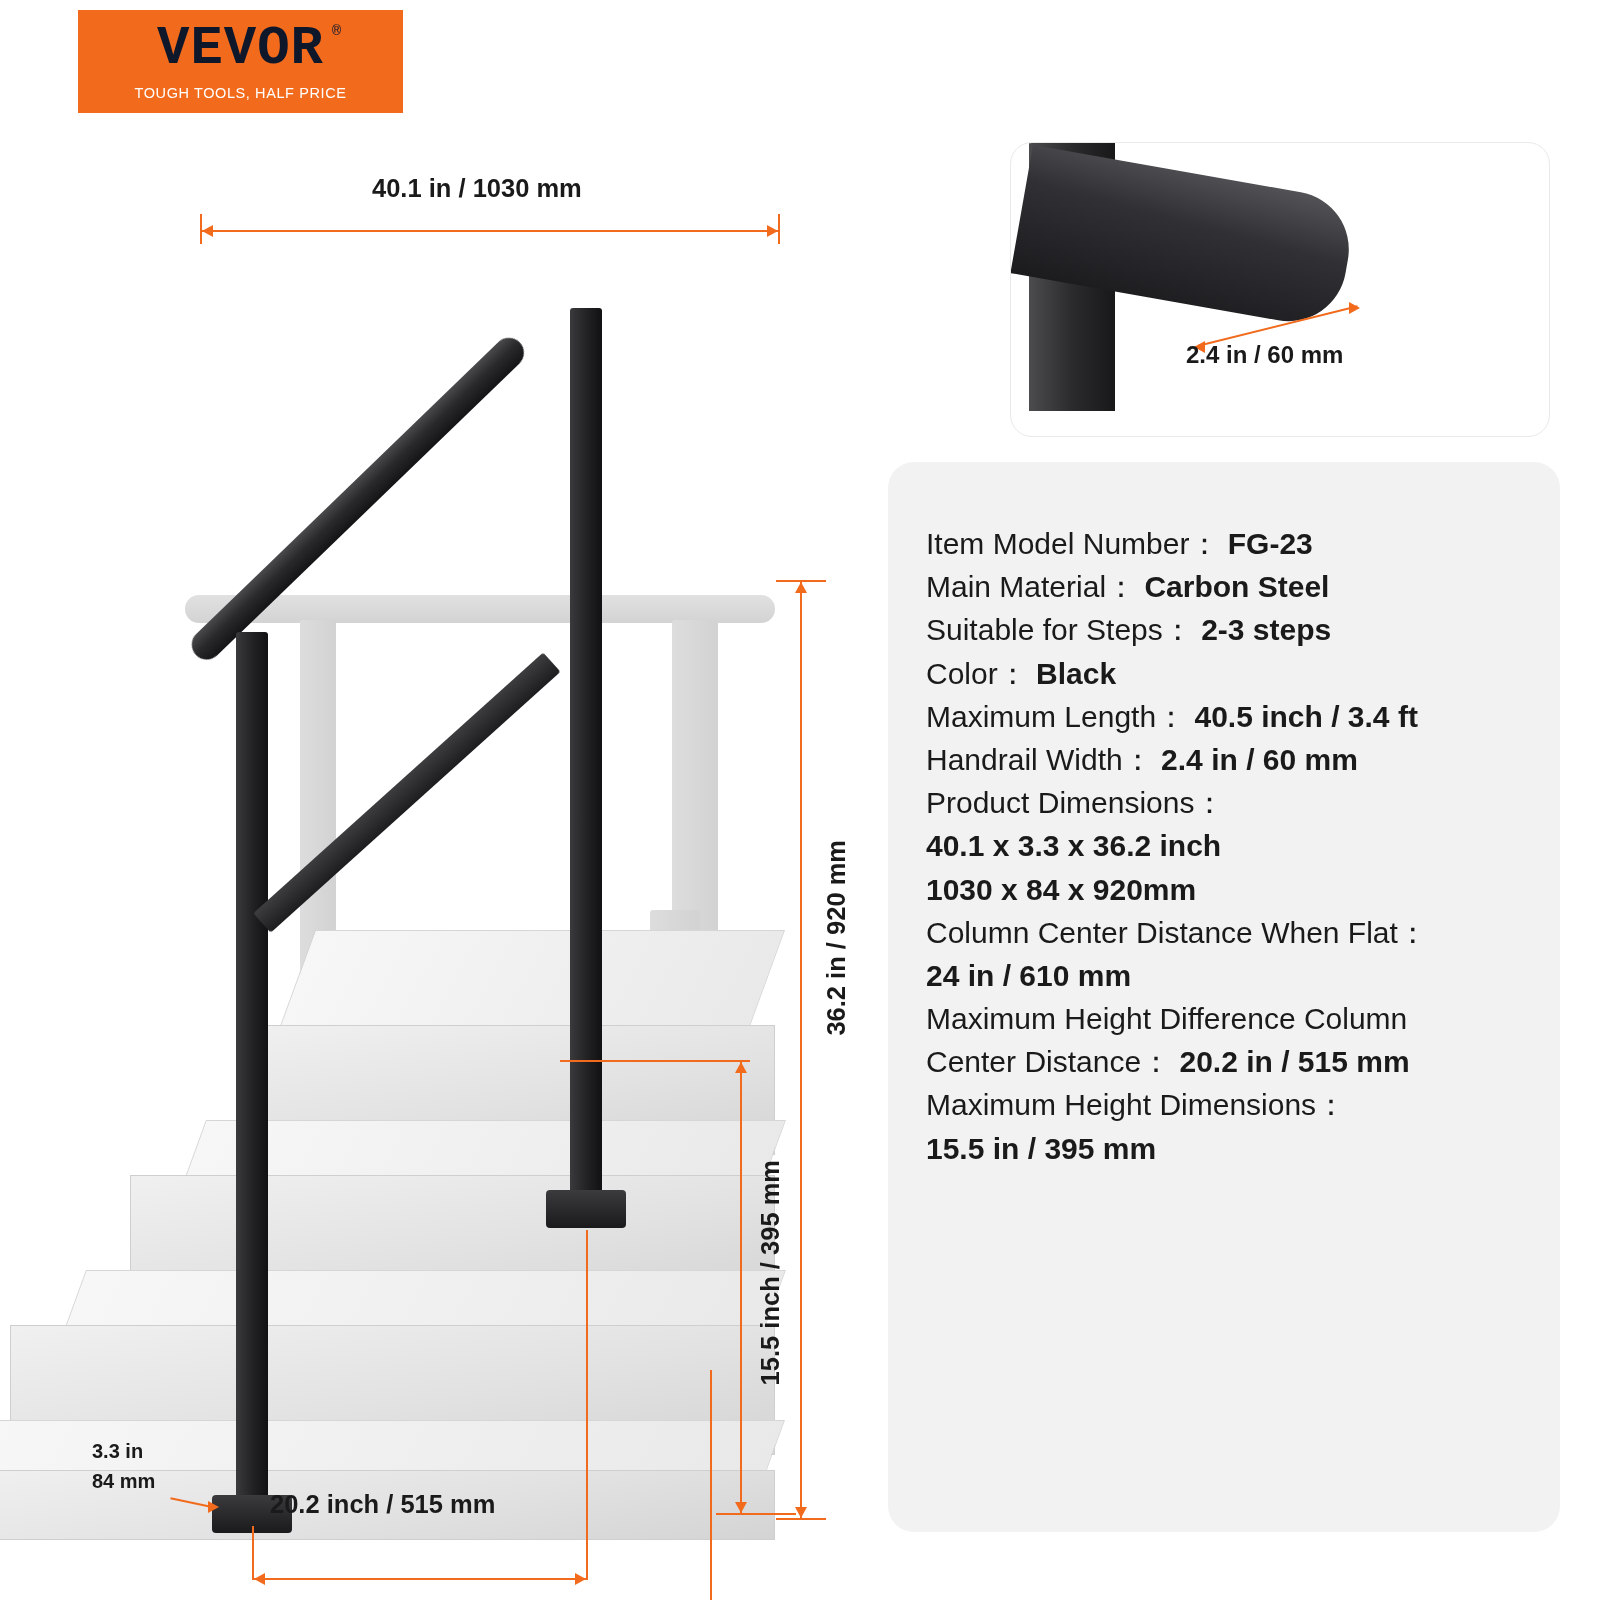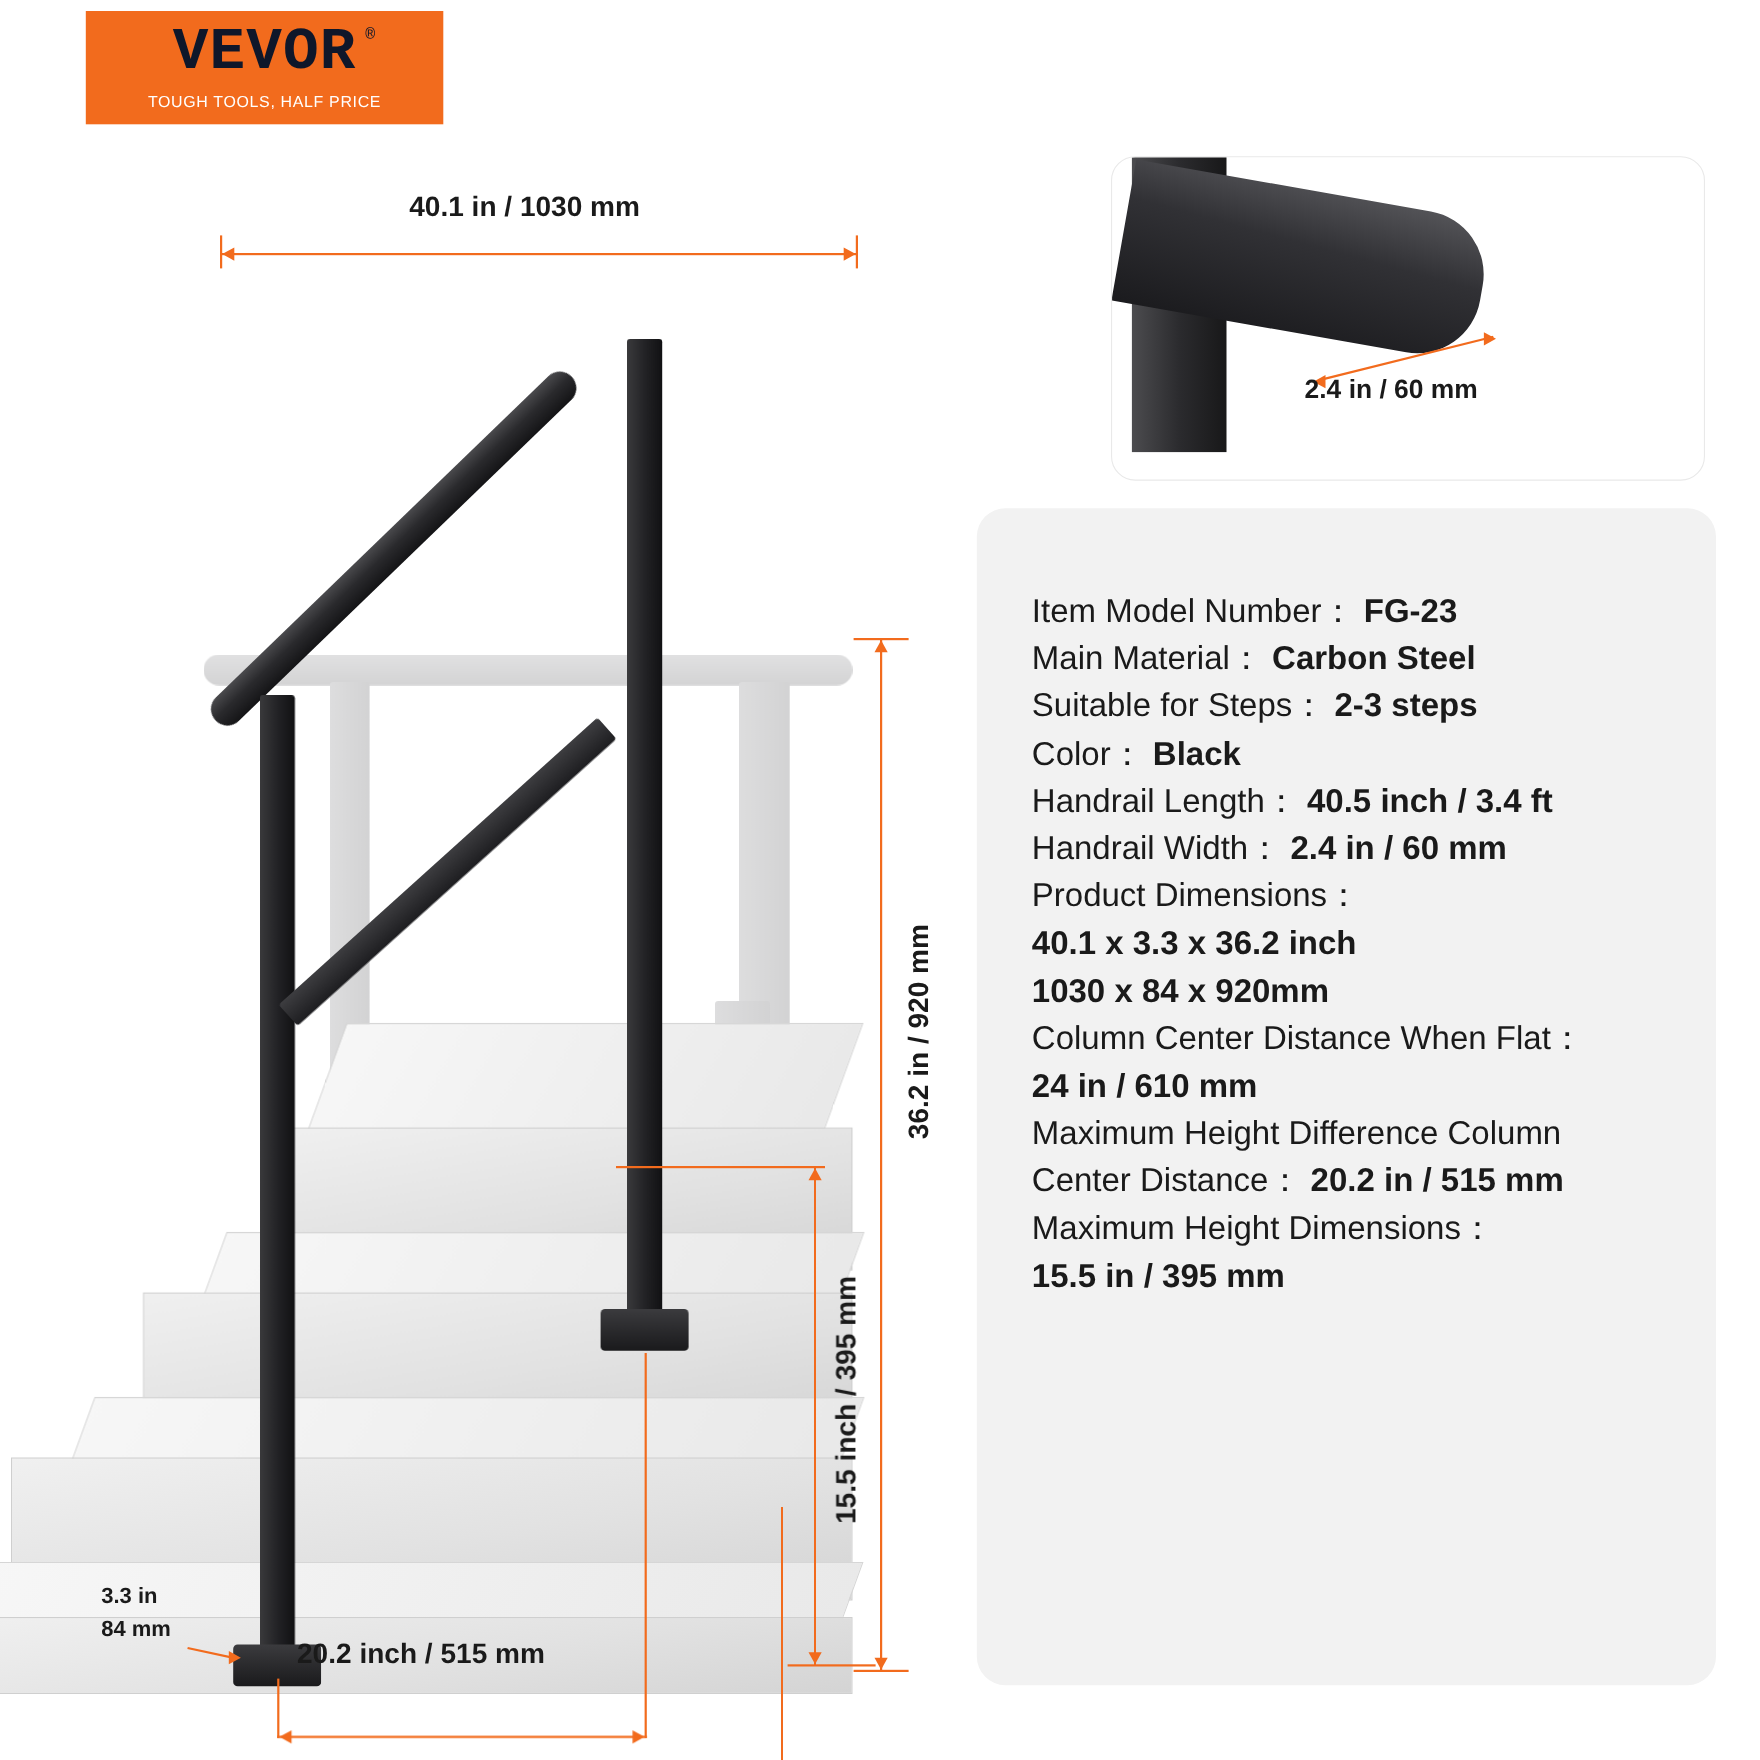--- a/index.html
+++ b/index.html
@@ -140,21 +140,21 @@
 
   
   .spec-panel {
     position: absolute; left: 888px; top: 462px;
     width: 672px; height: 1070px;
     background: #f2f2f2;
     border-radius: 26px;
     padding: 56px 0 0 0;
   }
   .spec-list {
-    margin: 16px; padding: 0; list-style: none;
+    margin: 4px; padding: 0; list-style: none;
   }
   .spec-row {
     font-size: 30px; line-height: 1.44;
     padding: 0 26px 0 34px;
     color: #1a1a1a;
     white-space: nowrap;
   }
   .spec-row .lbl { font-weight: normal; }
   .spec-row .val { font-weight: bold; }
 </style>
@@ -262,21 +262,21 @@
     </li>
     <li class="spec-row">
       <span class="lbl">Suitable for Steps：</span>
       <span class="val">2-3 steps</span>
     </li>
     <li class="spec-row">
       <span class="lbl">Color：</span>
       <span class="val">Black</span>
     </li>
     <li class="spec-row">
-      <span class="lbl">Handrail Length：</span>
+      <span class="lbl">Maximum Length：</span>
       <span class="val">40.5 inch / 3.4 ft</span>
     </li>
     <li class="spec-row">
       <span class="lbl">Handrail Width：</span>
       <span class="val">2.4 in / 60 mm</span>
     </li>
     <li class="spec-row">
       <span class="lbl">Product Dimensions：</span>
     </li>
     <li class="spec-row">

